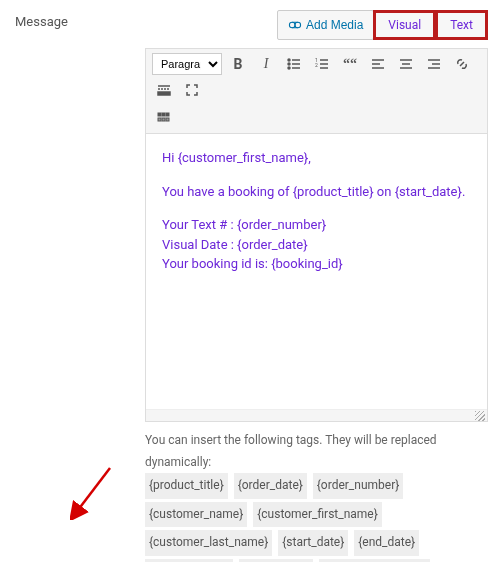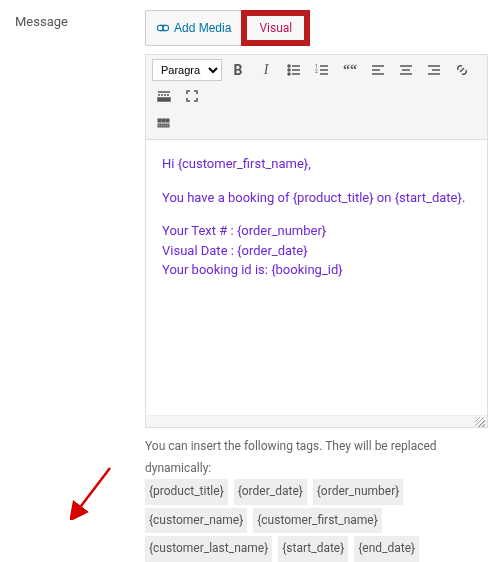--- a/index.html
+++ b/index.html
@@ -24,21 +24,21 @@
       width: 130px;
       padding-top: 4px;
       color: #555;
       font-size: 13px;
     }
     .editor-col {
       flex: 1;
     }
     .media-row {
       display: flex;
-      justify-content: flex-start;
+      justify-content: flex-end;
       align-items: stretch;
       margin-bottom: 8px;
     }
     .add-media-btn {
       display: inline-flex;
       align-items: center;
       gap: 4px;
       border: 1px solid #ccc;
       background: #f7f7f7;
       padding: 4px 10px;
@@ -48,25 +48,25 @@
       border-radius: 2px;
     }
     .add-media-btn svg {
       width: 14px;
       height: 14px;
     }
     .view-tabs {
       display: flex;
     }
     .view-tab {
-      border: 6px solid #b91c1c;
+      border: 3px solid #b91c1c;
       background: #f7f7f7;
       padding: 5px 12px;
       font-size: 12px;
-      color: #be185d;
+      color: #6d28d9;
       cursor: pointer;
       margin-left: -1px;
     }
     .editor-wrap {
       border: 1px solid #ddd;
       background: #fff;
     }
     .toolbar {
       background: #f5f5f5;
       border-bottom: 1px solid #ddd;
@@ -162,20 +162,21 @@
       <button class="add-media-btn">
         <svg viewBox="0 0 20 20" fill="none" stroke="#0073aa" stroke-width="1.5">
             <circle cx="6" cy="10" r="4"></circle>
             <circle cx="14" cy="10" r="4"></circle>
             <path d="M6 6 L14 6 M6 14 L14 14"></path>
           </svg>
         <span>Add Media</span>
       </button>
       <div class="view-tabs">
         <div class="view-tab">Visual</div>
+        <div class="view-tab">Text</div>
       </div>
     </div>
 
     <div class="editor-wrap">
       <div class="toolbar">
         <select class="toolbar-select">
           <option>Paragraph</option>
         </select>
         <span class="tb-btn">
             <b>B</b>

